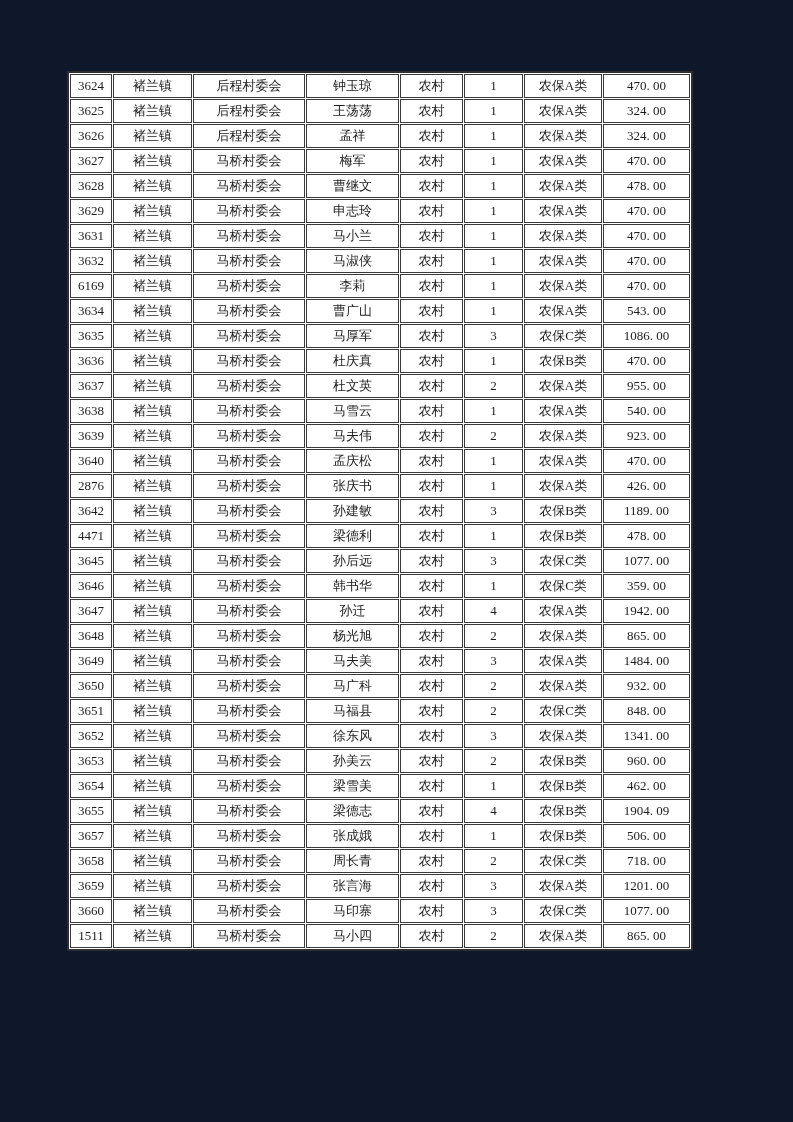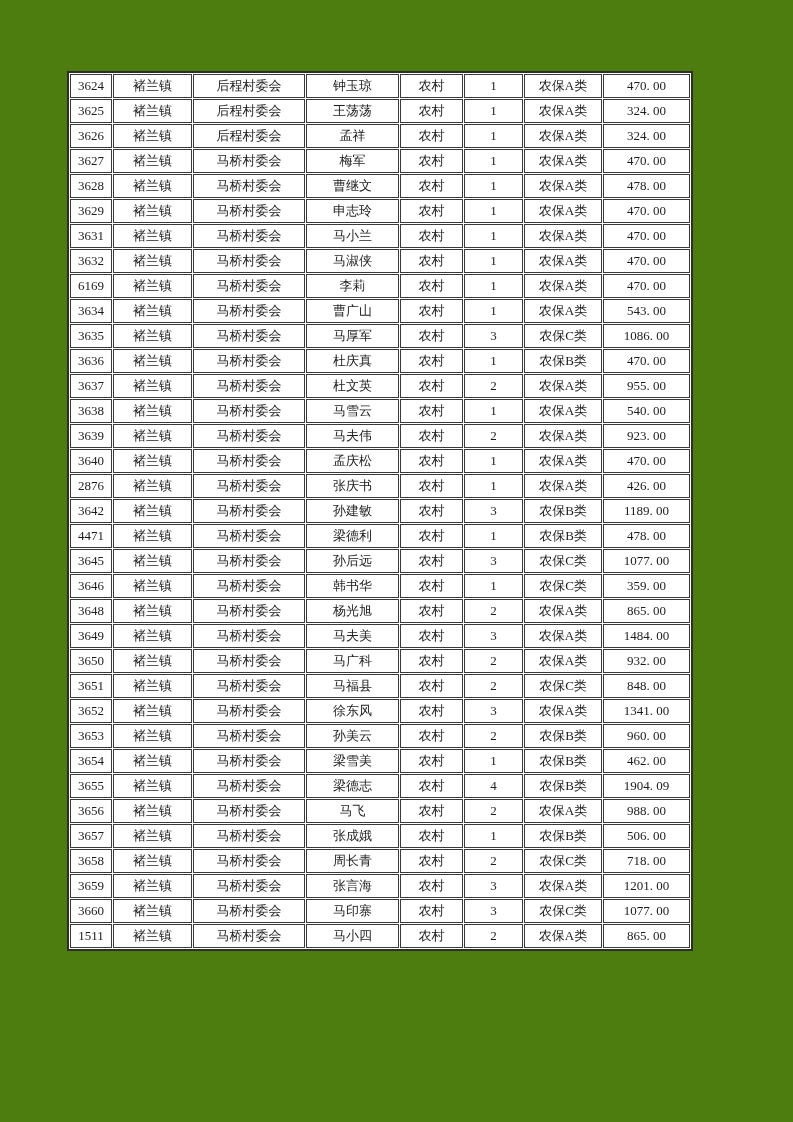--- a/index.html
+++ b/index.html
@@ -4,21 +4,21 @@
 <style>
   html, body {
     margin: 0;
     padding: 0;
     background: #ffffff;
   }
   .page {
     position: relative;
     width: 793px;
     height: 1122px;
-    background: #4d7c0f;
+    background: #0f172a;
     overflow: hidden;
     font-family: "Liberation Serif", "DejaVu Serif", serif;
   }
   table.roster {
     position: absolute;
     left: 67px;
     top: 71px;
     border-collapse: separate;
     border-spacing: 1px;
     border: 2px solid #2e2e2e;
@@ -260,20 +260,30 @@
           <td>3646</td>
           <td>褚兰镇</td>
           <td>马桥村委会</td>
           <td>韩书华</td>
           <td>农村</td>
           <td>1</td>
           <td>农保C类</td>
           <td>359. 00</td>
         </tr>
         <tr>
+          <td>3647</td>
+          <td>褚兰镇</td>
+          <td>马桥村委会</td>
+          <td>孙迁</td>
+          <td>农村</td>
+          <td>4</td>
+          <td>农保A类</td>
+          <td>1942. 00</td>
+        </tr>
+        <tr>
           <td>3648</td>
           <td>褚兰镇</td>
           <td>马桥村委会</td>
           <td>杨光旭</td>
           <td>农村</td>
           <td>2</td>
           <td>农保A类</td>
           <td>865. 00</td>
         </tr>
         <tr>
@@ -338,30 +348,20 @@
         </tr>
         <tr>
           <td>3655</td>
           <td>褚兰镇</td>
           <td>马桥村委会</td>
           <td>梁德志</td>
           <td>农村</td>
           <td>4</td>
           <td>农保B类</td>
           <td>1904. 09</td>
-        </tr>
-        <tr>
-          <td>3656</td>
-          <td>褚兰镇</td>
-          <td>马桥村委会</td>
-          <td>马飞</td>
-          <td>农村</td>
-          <td>2</td>
-          <td>农保A类</td>
-          <td>988. 00</td>
         </tr>
         <tr>
           <td>3657</td>
           <td>褚兰镇</td>
           <td>马桥村委会</td>
           <td>张成娥</td>
           <td>农村</td>
           <td>1</td>
           <td>农保B类</td>
           <td>506. 00</td>

